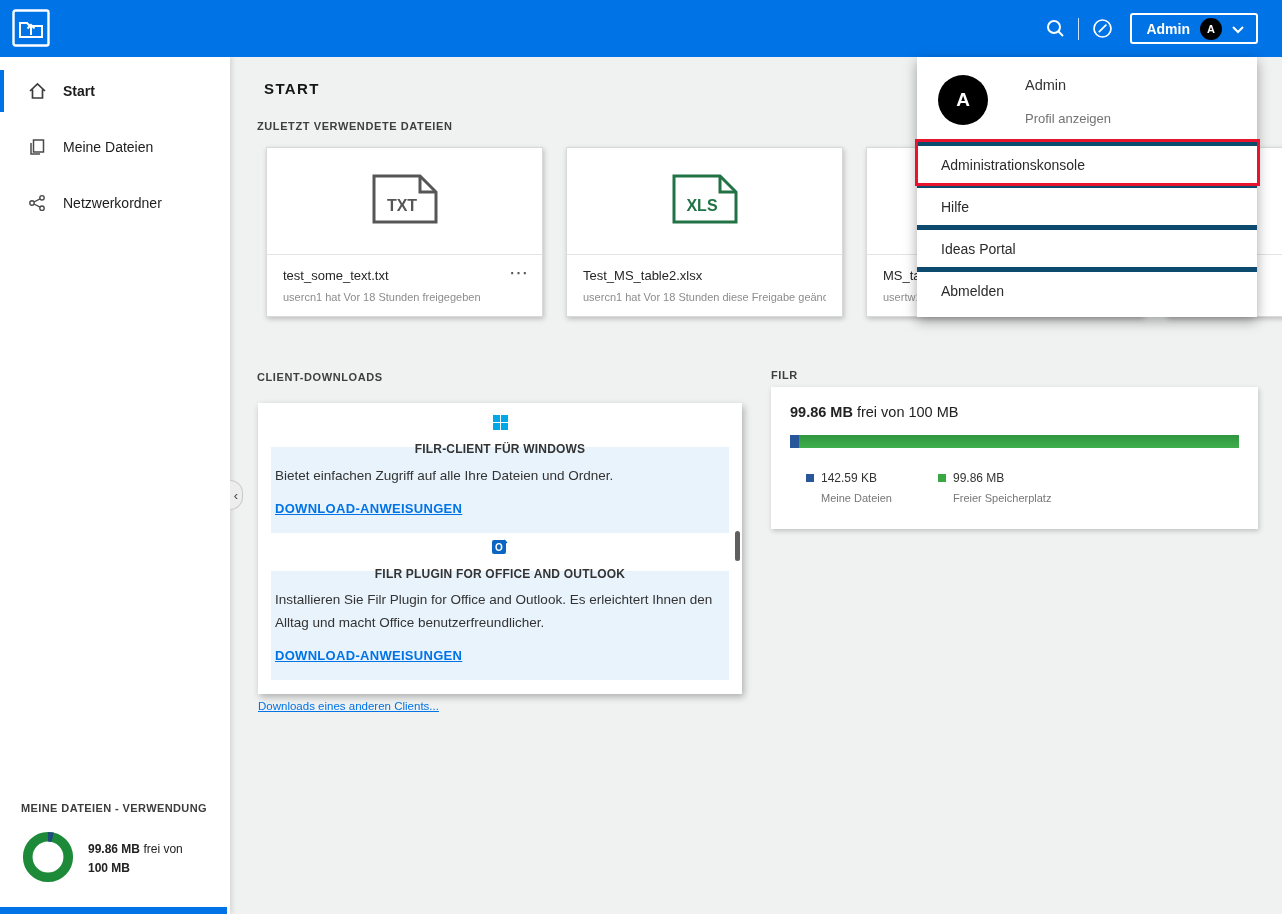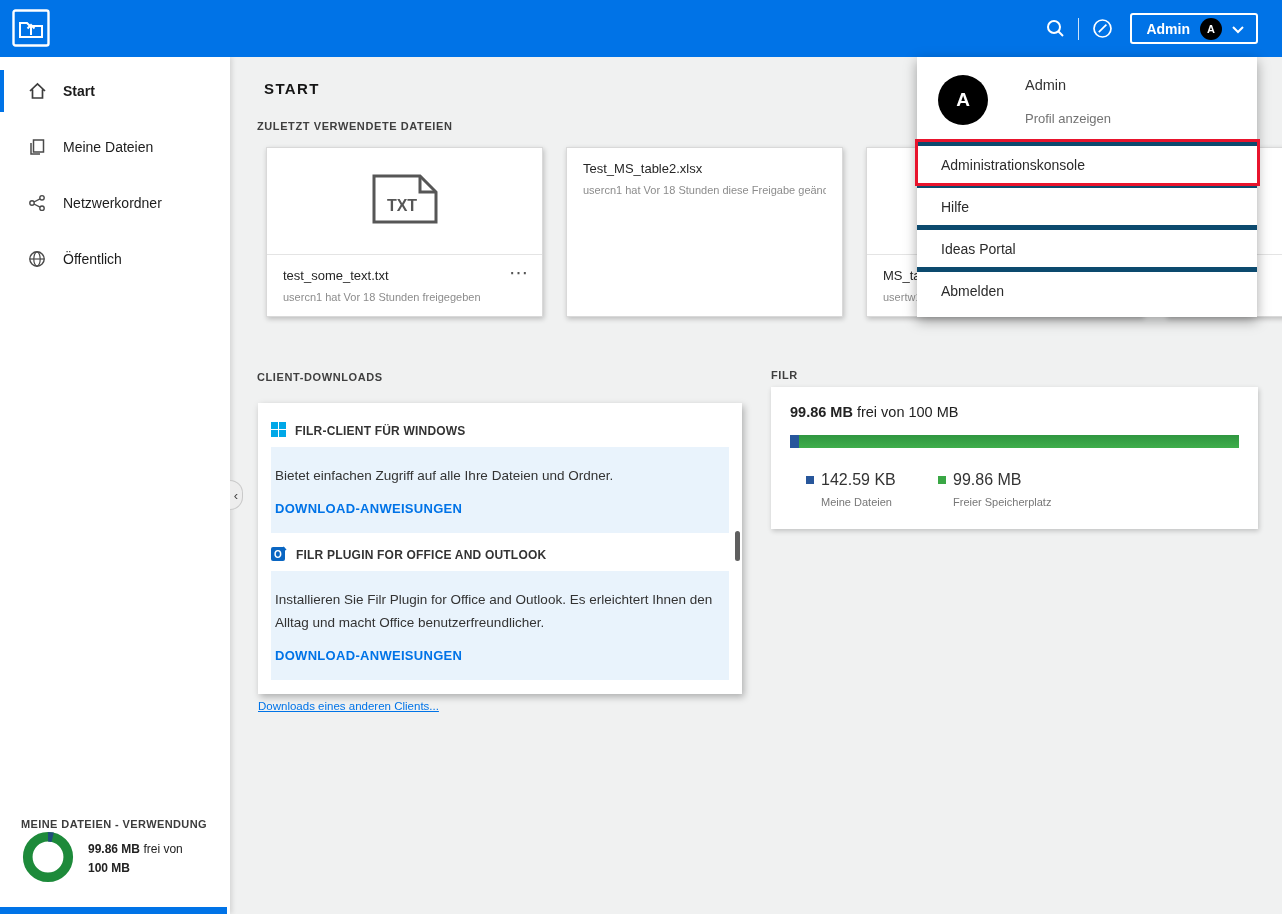--- a/index.html
+++ b/index.html
@@ -16,21 +16,21 @@
   .admin-avatar { width:22px; height:22px; border-radius:50%; background:#000; color:#fff; font-size:11px; font-weight:bold; display:flex; align-items:center; justify-content:center; }
 
   
   .sidebar { position:absolute; top:57px; left:0; width:230px; height:857px; background:#fff; box-shadow:2px 0 5px rgba(0,0,0,.12); z-index:10; }
   .nav { padding-top:6px; }
   .nav-item { position:relative; height:56px; display:flex; align-items:center; padding-left:27px; gap:16px; font-size:14px; color:#1c1c1c; cursor:pointer; }
   .nav-item.active { font-weight:bold; }
   .nav-item.active::before { content:""; position:absolute; left:0; top:7px; bottom:7px; width:4px; background:#0073e7; }
   .nav-icon { width:20px; display:flex; justify-content:center; }
   .usage { position:absolute; left:0; bottom:26px; width:230px; padding-left:21px; }
-  .usage-title { font-size:11px; font-weight:bold; color:#3c3c3c; letter-spacing:.4px; }
+  .usage-title { font-size:11px; font-weight:bold; color:#3c3c3c; letter-spacing:.4px; margin-bottom:16px; }
   .usage-row { display:flex; gap:13px; align-items:center; }
   .usage-text { width:114px; font-size:12px; color:#222; line-height:1.55; }
   .usage-text .b { font-weight:bold; }
   .sidebar-bottom-bar { position:absolute; left:0; bottom:0; width:227px; height:7px; background:#0073e7; }
   .collapse-handle { position:absolute; left:230px; top:480px; width:13px; height:30px; background:#ededed; border:1px solid #c9c9c9; border-left:none; border-radius:0 15px 15px 0; display:flex; align-items:center; justify-content:center; font-size:13px; color:#444; cursor:pointer; z-index:11; }
 
   
   .content { position:absolute; left:230px; top:57px; right:0; bottom:0; }
   .page-title { position:absolute; left:34px; top:13px; font-size:15px; font-weight:bold; letter-spacing:1.4px; color:#151515; }
   .section-label { position:absolute; font-size:11px; font-weight:bold; color:#3f3f3f; letter-spacing:.6px; }
@@ -44,39 +44,39 @@
   .card-icon-area { height:107px; display:flex; align-items:center; justify-content:center; border-bottom:1px solid #e4e4e4; }
   .card-info { position:relative; flex:1; padding:13px 16px; overflow:hidden; }
   .card-name { font-size:13px; color:#262626; margin-bottom:8px; white-space:nowrap; overflow:hidden; }
   .card-detail { font-size:11px; color:#8c8c8c; white-space:nowrap; overflow:hidden; }
   .card-menu { position:absolute; right:13px; top:6px; font-size:19px; color:#555; cursor:pointer; letter-spacing:1px; }
   .ficon-txt { color:#565656;text-decoration:underline; }
   .ficon-xls { color:#217346; }
 
   
   .dl-card { position:absolute; left:28px; top:346px; width:484px; background:#fff; box-shadow:2px 3px 7px rgba(0,0,0,.28); padding:12px 13px 14px; }
-  .dl-header { display:flex; align-items:center; gap:9px; height:32px; font-size:12px; font-weight:bold; color:#333; letter-spacing:.2px; }
+  .dl-header { display:flex; align-items:center; gap:9px; height:32px; font-size:12px; font-weight:bold; color:#333; letter-spacing:.2px;flex-direction:column; }
   .dl-box { background:#e9f3fc; padding:18px 4px 16px; }
   .dl-desc { font-size:13.5px; color:#333; line-height:1.65; }
-  .dl-link { display:inline-block; margin-top:14px; font-size:13px; font-weight:bold; color:#0073e7; letter-spacing:.3px; cursor:pointer; }
+  .dl-link { display:inline-block; margin-top:14px; font-size:13px; font-weight:bold; color:#0073e7; letter-spacing:.3px; cursor:pointer;text-decoration:underline; }
   .dl-gap { height:6px; }
   .scroll-thumb { position:absolute; right:2px; top:128px; width:5px; height:30px; background:#5f5f5f; border-radius:3px; cursor:pointer; }
   .other-clients { position:absolute; left:28px; top:643px; font-size:11.5px; color:#0073e7; text-decoration:underline; cursor:pointer; }
 
   
   .quota-card { position:absolute; left:541px; top:330px; width:487px; height:142px; background:#fff; box-shadow:1px 2px 5px rgba(0,0,0,.2); padding:17px 19px; }
   .quota-line { font-size:14.5px; color:#222; }
   .quota-line .b { font-weight:bold; }
   .quota-bar { margin-top:15px; height:13px; background:linear-gradient(#2f9640,#3fae4b); position:relative; }
   .quota-bar-used { position:absolute; left:0; top:0; bottom:0; width:9px; background:#27569b; }
   .quota-legend { display:flex; margin-top:23px; padding-left:16px; }
   .legend-item { flex:none; }
   .legend-item:nth-child(1) { width:132px; }
   .legend-item:nth-child(2) { width:148px; }
-  .legend-top { display:flex; align-items:center; gap:7px; font-size:16px; color:#333; }
+  .legend-top { display:flex; align-items:center; gap:7px; font-size:12px; color:#333; }
   .legend-swatch { width:8px; height:8px; flex:none; }
   .sw-blue { background:#27569b; } .sw-red { background:#e5173f; } .sw-green { background:#3aa745; }
   .legend-label { margin-left:15px; margin-top:7px; font-size:11px; color:#777; }
 
   
   .menu-panel { position:absolute; left:917px; top:57px; width:340px; background:#fff; box-shadow:0 4px 12px rgba(0,0,0,.35); z-index:60; padding-bottom:8px; }
   .menu-header { position:relative; height:84px; }
   .menu-avatar { position:absolute; left:21px; top:18px; width:50px; height:50px; border-radius:50%; background:#000; color:#fff; font-size:19px; font-weight:bold; display:flex; align-items:center; justify-content:center; }
   .menu-name { position:absolute; left:108px; top:20px; font-size:14.5px; color:#333; }
   .menu-profile { position:absolute; left:108px; top:54px; font-size:13px; color:#737373; cursor:pointer; }
@@ -146,30 +146,20 @@
           <svg width="18" height="18" viewBox="0 0 18 18">
             <circle cx="4" cy="9" r="2.2" fill="none" stroke="#4a4a4a" stroke-width="1.4"></circle>
             <circle cx="14" cy="3.8" r="2.2" fill="none" stroke="#4a4a4a" stroke-width="1.4"></circle>
             <circle cx="14" cy="14.2" r="2.2" fill="none" stroke="#4a4a4a" stroke-width="1.4"></circle>
             <line x1="6" y1="8" x2="12" y2="4.8" stroke="#4a4a4a" stroke-width="1.4"></line>
             <line x1="6" y1="10" x2="12" y2="13.2" stroke="#4a4a4a" stroke-width="1.4"></line>
           </svg>
         </span>
         <span>Netzwerkordner</span>
       </div>
-      <div class="nav-item">
-        <span class="nav-icon">
-          <svg width="18" height="18" viewBox="0 0 18 18">
-            <circle cx="9" cy="9" r="7.2" fill="none" stroke="#4a4a4a" stroke-width="1.4"></circle>
-            <ellipse cx="9" cy="9" rx="3.2" ry="7.2" fill="none" stroke="#4a4a4a" stroke-width="1.2"></ellipse>
-            <line x1="1.8" y1="9" x2="16.2" y2="9" stroke="#4a4a4a" stroke-width="1.2"></line>
-          </svg>
-        </span>
-        <span>Öffentlich</span>
-      </div>
     </nav>
 
     <div class="usage">
       <div class="usage-title">MEINE DATEIEN - VERWENDUNG</div>
       <div class="usage-row">
         <span>
           <svg width="54" height="54" viewBox="0 0 56 56">
             <circle cx="28" cy="28" r="21" fill="none" stroke="#1d8a3a" stroke-width="10"></circle>
             <circle cx="28" cy="28" r="21" fill="none" stroke="#1f4e79" stroke-width="10" stroke-dasharray="5 127" transform="rotate(-90 28 28)"></circle>
           </svg>
@@ -206,20 +196,29 @@
           </span>
         </div>
         <div class="card-info">
           <div class="card-name">test_some_text.txt</div>
           <div class="card-detail">usercn1 hat Vor 18 Stunden freigegeben</div>
           <span class="card-menu">⋯</span>
         </div>
       </div>
 
       <div class="card">
+        <div class="card-icon-area">
+          <span class="ficon-xls">
+            <svg width="68" height="52" viewBox="0 0 68 52">
+              <path d="M3 3 H49 L65 19 V49 H3 Z" fill="#fff" stroke="currentColor" stroke-width="3"></path>
+              <path d="M49 3 V19 H65" fill="none" stroke="currentColor" stroke-width="3"></path>
+              <text x="31" y="38" text-anchor="middle" font-size="16" font-weight="bold" fill="currentColor">XLS</text>
+            </svg>
+          </span>
+        </div>
         <div class="card-info">
           <div class="card-name">Test_MS_table2.xlsx</div>
           <div class="card-detail">usercn1 hat Vor 18 Stunden diese Freigabe geändert</div>
         </div>
       </div>
 
       <div class="card">
         <div class="card-icon-area"></div>
         <div class="card-info">
           <div class="card-name">MS_tab</div>

